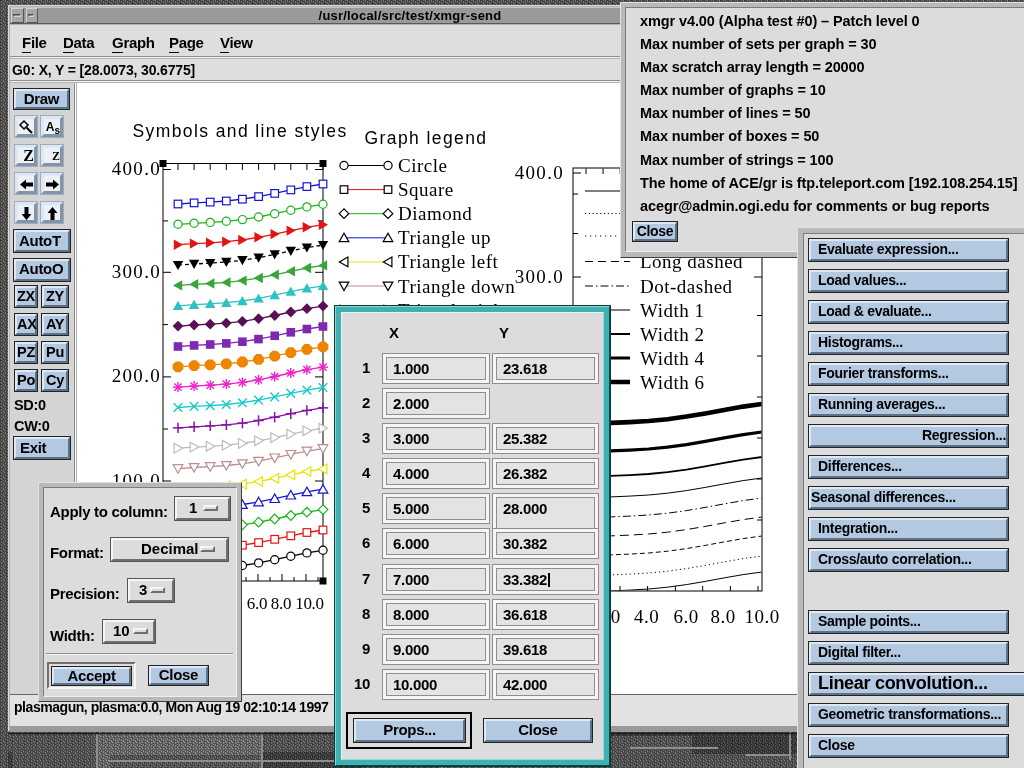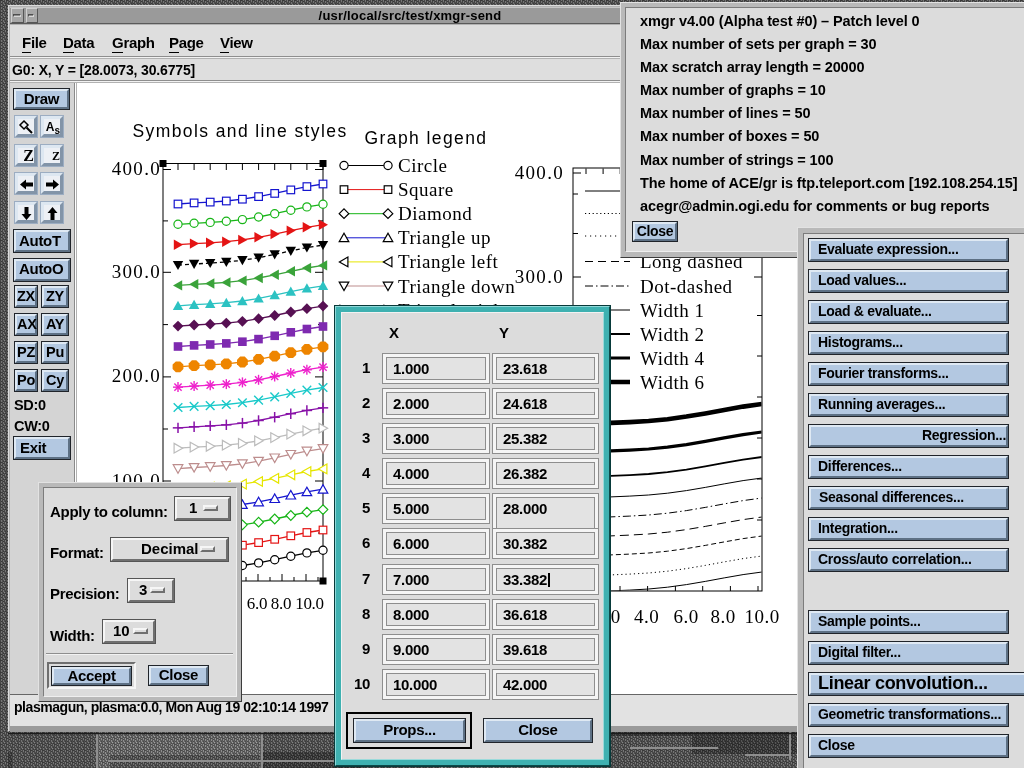--- a/index.html
+++ b/index.html
@@ -592,38 +592,37 @@
     <div class="win" style="left:797px;top:227px;width:236px;height:545px;background:#b9b9b9"></div>
     <div class="wini" style="left:803px;top:233px;width:230px;height:539px;background:#dcdcdc"></div>
     <div class="btn" style="left:809px;top:239px;width:199px;height:22px;font-size:14px;line-height:17px;text-align:left;padding-left:7px;white-space:nowrap;overflow:hidden">Evaluate expression...</div>
     <div class="btn" style="left:809px;top:270px;width:199px;height:22px;font-size:14px;line-height:17px;text-align:left;padding-left:7px;white-space:nowrap;overflow:hidden">Load values...</div>
     <div class="btn" style="left:809px;top:301px;width:199px;height:22px;font-size:14px;line-height:17px;text-align:left;padding-left:7px;white-space:nowrap;overflow:hidden">Load &amp; evaluate...</div>
     <div class="btn" style="left:809px;top:332px;width:199px;height:22px;font-size:14px;line-height:17px;text-align:left;padding-left:7px;white-space:nowrap;overflow:hidden">Histograms...</div>
     <div class="btn" style="left:809px;top:363px;width:199px;height:22px;font-size:14px;line-height:17px;text-align:left;padding-left:7px;white-space:nowrap;overflow:hidden">Fourier transforms...</div>
     <div class="btn" style="left:809px;top:394px;width:199px;height:22px;font-size:14px;line-height:17px;text-align:left;padding-left:7px;white-space:nowrap;overflow:hidden">Running averages...</div>
     <div class="btn" style="left:809px;top:425px;width:199px;height:22px;font-size:14px;line-height:17px;text-align:right;padding-left:7px;white-space:nowrap;overflow:hidden">Regression...</div>
     <div class="btn" style="left:809px;top:456px;width:199px;height:22px;font-size:14px;line-height:17px;text-align:left;padding-left:7px;white-space:nowrap;overflow:hidden">Differences...</div>
-    <div class="btn" style="left:809px;top:487px;width:199px;height:22px;font-size:14px;line-height:17px;text-align:left;padding-left:8px;white-space:nowrap;overflow:hidden">Seasonal differences...</div>
+    <div class="btn" style="left:809px;top:487px;width:199px;height:22px;font-size:14px;line-height:17px;text-align:left;padding-left:0;white-space:nowrap;overflow:hidden">Seasonal differences...</div>
     <div class="btn" style="left:809px;top:518px;width:199px;height:22px;font-size:14px;line-height:17px;text-align:left;padding-left:7px;white-space:nowrap;overflow:hidden">Integration...</div>
     <div class="btn" style="left:809px;top:549px;width:199px;height:22px;font-size:14px;line-height:17px;text-align:left;padding-left:7px;white-space:nowrap;overflow:hidden">Cross/auto correlation...</div>
     <div class="btn" style="left:809px;top:611px;width:199px;height:22px;font-size:14px;line-height:17px;text-align:left;padding-left:7px;white-space:nowrap;overflow:hidden">Sample points...</div>
     <div class="btn" style="left:809px;top:642px;width:199px;height:22px;font-size:14px;line-height:17px;text-align:left;padding-left:7px;white-space:nowrap;overflow:hidden">Digital filter...</div>
     <div class="btn" style="left:809px;top:673px;width:225px;height:22px;font-size:18px;line-height:17px;text-align:left;padding-left:7px;white-space:nowrap;overflow:hidden">Linear convolution...</div>
     <div class="btn" style="left:809px;top:704px;width:199px;height:22px;font-size:14px;line-height:17px;text-align:left;padding-left:7px;white-space:nowrap;overflow:hidden">Geometric transformations...</div>
     <div class="btn" style="left:809px;top:735px;width:199px;height:22px;font-size:14px;line-height:17px;text-align:left;padding-left:7px;white-space:nowrap;overflow:hidden">Close</div>
     <div class="abs" style="left:335px;top:306px;width:275px;height:460px;background:#3fb1b1;border:1px solid;border-color:#8fd8d8 #0d4949 #0d4949 #8fd8d8;box-shadow:0 0 0 1px #083a3a"></div>
     <div class="abs" style="left:341px;top:312px;width:263px;height:448px;background:#dcdcdc;border:1px solid;border-color:#f2f2f2 #9adada #9adada #f2f2f2"></div>
     <div class="abs b" style="left:389px;top:324px;font-size:15px">X</div>
     <div class="abs b" style="left:499px;top:324px;font-size:15px">Y</div>
     <div class="abs b" style="left:346px;top:359px;width:24px;text-align:right;font-size:15px">1</div>
     <div class="cell" style="left:382px;top:353px;width:108px;height:31px">1.000</div>
     <div class="cell" style="left:492px;top:353px;width:107px;height:31px">23.618</div>
     <div class="abs b" style="left:346px;top:394px;width:24px;text-align:right;font-size:15px">2</div>
     <div class="cell" style="left:382px;top:388px;width:108px;height:31px">2.000</div>
-    <div class="cell" style="left:492px;top:388px;width:107px;height:31px">24.618</div>
     <div class="abs b" style="left:346px;top:429px;width:24px;text-align:right;font-size:15px">3</div>
     <div class="cell" style="left:382px;top:423px;width:108px;height:31px">3.000</div>
     <div class="cell" style="left:492px;top:423px;width:107px;height:31px">25.382</div>
     <div class="abs b" style="left:346px;top:464px;width:24px;text-align:right;font-size:15px">4</div>
     <div class="cell" style="left:382px;top:458px;width:108px;height:31px">4.000</div>
     <div class="cell" style="left:492px;top:458px;width:107px;height:31px">26.382</div>
     <div class="abs b" style="left:346px;top:499px;width:24px;text-align:right;font-size:15px">5</div>
     <div class="cell" style="left:382px;top:493px;width:108px;height:31px">5.000</div>
     <div class="cell" style="left:492px;top:493px;width:107px;height:42px">28.000</div>
     <div class="abs b" style="left:346px;top:534px;width:24px;text-align:right;font-size:15px">6</div>

